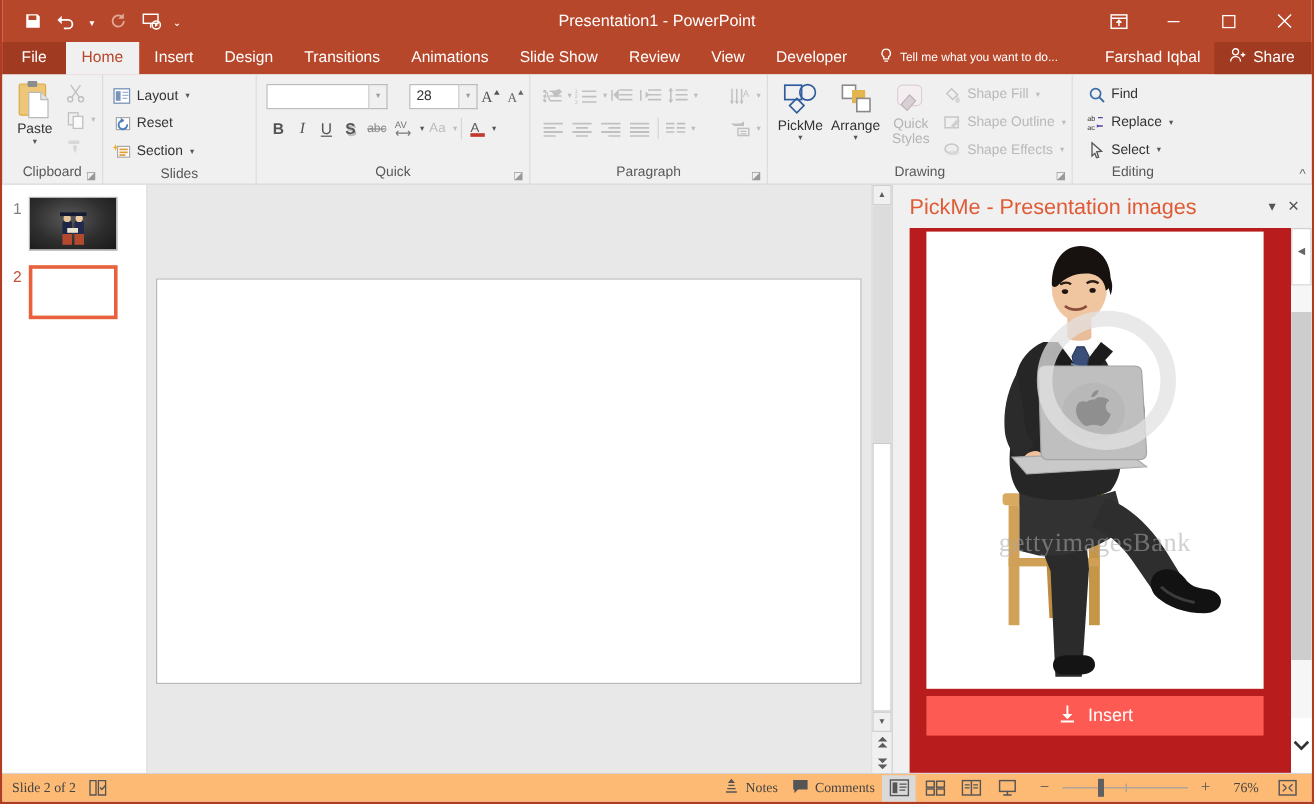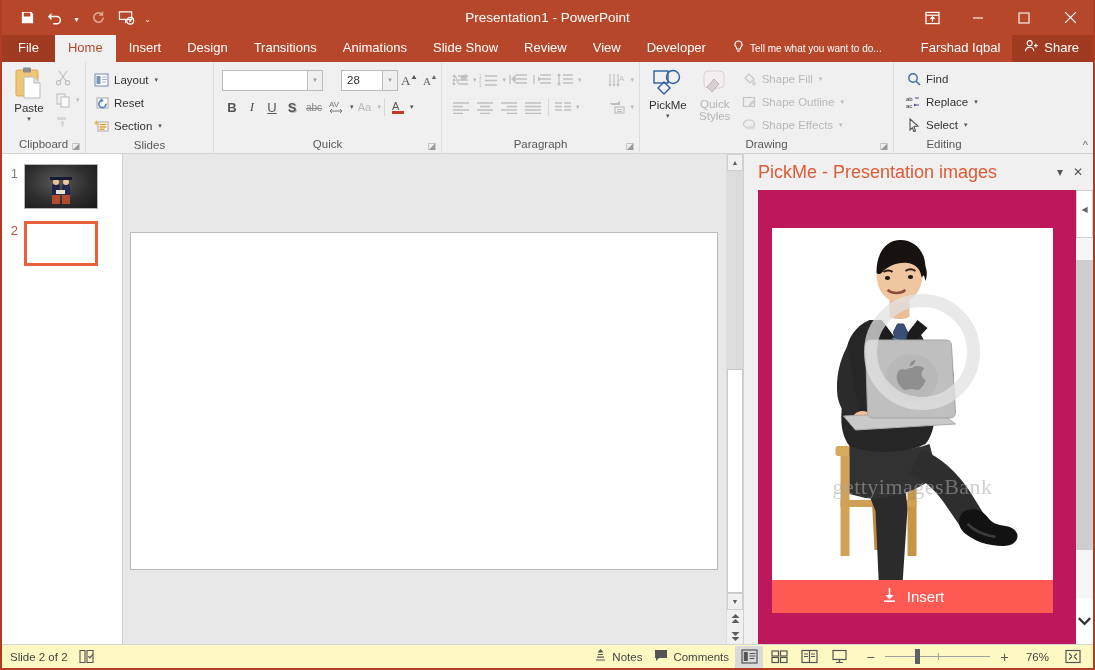--- a/index.html
+++ b/index.html
@@ -209,22 +209,22 @@
   .panel-head {
     height: 36px; display: flex; align-items: center; padding: 0 6px 0 14px;
     flex: 0 0 36px;
   }
   .panel-title { flex: 1; font-size: 18px; color: #e05a35; }
   .panel-ico {
     width: 18px; height: 22px; display: flex; align-items: center;
     justify-content: center; color: #555; cursor: pointer; font-size: 12px;
   }
   .panel-body {
-    flex: 1; background: #be185d; margin: 0 17px 0 14px; position: relative;
-    overflow: hidden; display: flex; flex-direction: column; justify-content: center;
+    flex: 1; background: #b91c1c; margin: 0 17px 0 14px; position: relative;
+    overflow: hidden; display: flex; flex-direction: column;
   }
   .photo-wrap {
     background: #fff; margin: 3px 23px 0 14px; height: 381px;
     position: relative; overflow: hidden; flex: 0 0 381px;
   }
   .insert-btn {
     position: absolute; left: 14px; right: 23px; top: 390px; height: 33px;
     background: #fc5a52; display: flex; align-items: center;
     justify-content: center; gap: 9px; color: #fff; font-size: 15px;
     cursor: pointer;
@@ -258,23 +258,24 @@
     font-family: "Liberation Serif", serif; font-size: 22px;
     color: rgba(170,170,170,.55); letter-spacing: .5px; z-index: 5;
   }
   .wm-ring {
     position: absolute; left: 92px; top: 66px; width: 116px; height: 116px;
     border: 13px solid rgba(225,225,225,.75); border-radius: 50%; z-index: 1;
   }
 
   
   .status {
-    height: 24px; background: #fef9c3; border-top: 1px solid #d4d4d4;
+    height: 24px; background: #fdba74; border-top: 1px solid #d4d4d4;
     display: flex; align-items: center; font-size: 11.5px; color: #444;
     flex: 0 0 24px;
+    font-family: Liberation Serif, serif;
   }
   .st-left { display: flex; align-items: center; gap: 10px; padding-left: 8px; }
   .st-item {
     display: flex; align-items: center; gap: 5px; padding: 2px 6px;
     cursor: pointer; height: 20px;
   }
   .st-spacer { flex: 1; }
   .st-right { display: flex; align-items: center; padding-right: 6px; gap: 2px; }
   .view-btn {
     width: 28px; height: 22px; display: flex; align-items: center;
@@ -680,20 +681,29 @@
         <div class="bigbtn">
           <svg width="33" height="28" viewBox="0 0 33 28">
               <rect x="3" y="2" width="14" height="12" fill="none" stroke="#2f5d9e" stroke-width="1.4"></rect>
               <circle cx="22" cy="8" r="6.5" fill="none" stroke="#2f5d9e" stroke-width="1.4"></circle>
               <path d="M13 13l6 6-6 6-6-6z" fill="none" stroke="#2f5d9e" stroke-width="1.4"></path>
             </svg>
           <span class="lbl">PickMe</span>
           <span class="caret">▾</span>
         </div>
         <div class="bigbtn">
+          <svg width="31" height="28" viewBox="0 0 31 28">
+              <rect x="4" y="2" width="11" height="11" fill="#fff" stroke="#888" stroke-width="1.3"></rect>
+              <rect x="12" y="6" width="11" height="11" fill="#e3b54f"></rect>
+              <rect x="16" y="13" width="11" height="11" fill="#fff" stroke="#888" stroke-width="1.3"></rect>
+            </svg>
+          <span class="lbl">Arrange</span>
+          <span class="caret">▾</span>
+        </div>
+        <div class="bigbtn">
           <svg width="32" height="27" viewBox="0 0 32 27">
               <rect x="5" y="2" width="20" height="17" rx="4" fill="#f4eef1" stroke="#dcd0d6"></rect>
               <path d="M8 18l7-8 5 5-7 8z" fill="#d8d0d4" stroke="#bdb3b8"></path>
             </svg>
           <span class="lbl dim">Quick</span>
           <span class="lbl dim" style="margin-top:0">Styles</span>
         </div>
         <div style="display:flex;flex-direction:column;padding-top:1px">
           <div class="smallbtn dim">
             <span class="icobox">

